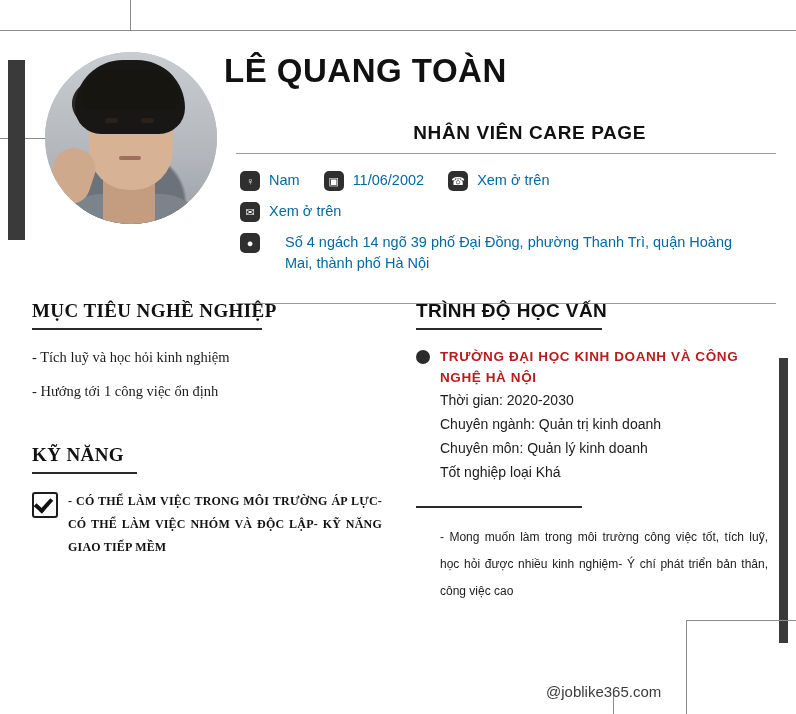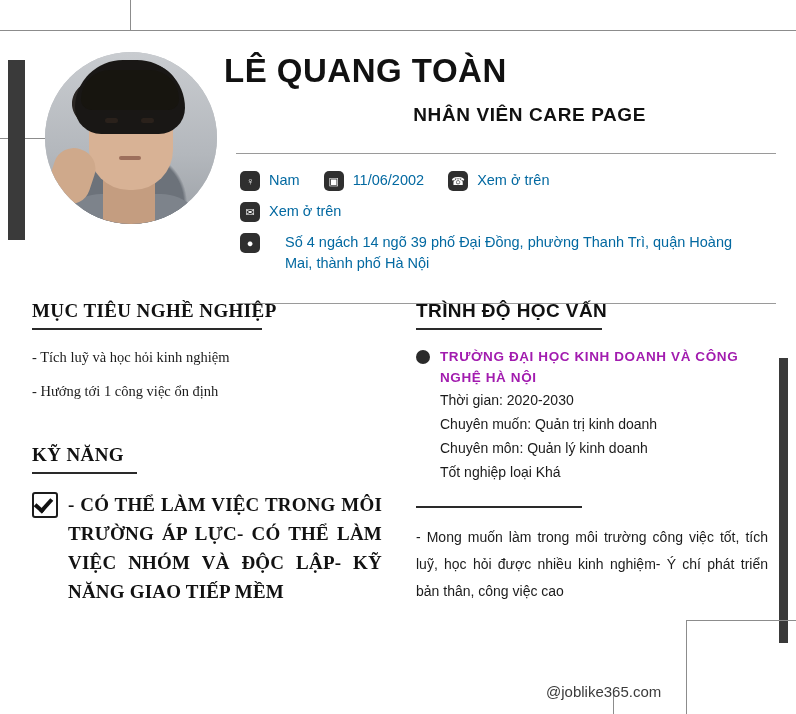--- a/index.html
+++ b/index.html
@@ -184,21 +184,21 @@
     left: 224px;
     top: 22px;
     font-size: 33px;
     font-weight: bold;
     letter-spacing: 0.5px;
     color: #111;
   }
   .job-title {
     position: absolute;
     right: 32px;
-    top: 74px;
+    top: 92px;
     font-size: 19px;
     font-weight: bold;
     letter-spacing: 0.6px;
     color: #111;
   }
   .hr-head-1 {
     position: absolute;
     left: 236px;
     top: 123px;
     width: 540px;
@@ -309,23 +309,23 @@
     position: absolute;
     left: 4px;
     top: 1px;
     width: 7px;
     height: 13px;
     border: solid #111;
     border-width: 0 4px 4px 0;
     transform: rotate(42deg);
   }
   .skill-text {
-    font-size: 19px;
+    font-size: 12px;
     font-weight: bold;
-    line-height: 29px;
+    line-height: 23px;
     text-align: justify;
     color: #121212;
     letter-spacing: 0.2px;
   }
 
   .edu-item {
     display: flex;
     align-items: flex-start;
   }
   .edu-dot {
@@ -335,34 +335,35 @@
     background: #2b2b2b;
     flex: 0 0 auto;
     margin-top: 4px;
     margin-right: 10px;
   }
   .edu-head {
     font-size: 13.5px;
     font-weight: bold;
     line-height: 21px;
     letter-spacing: 0.6px;
-    color: #a21caf;
+    color: #b91c1c;
   }
   .edu-detail {
     font-size: 14px;
     line-height: 24px;
     color: #1b1b1b;
     margin-left: 24px;
   }
 
   .more-text {
-    font-size: 14px;
+    font-size: 12px;
     line-height: 27px;
     color: #1b1b1b;
     text-align: justify;
+    margin-left: 24px;
   }
 
   .watermark {
     position: absolute;
     left: 546px;
     top: 683px;
     font-size: 15px;
     color: #3b3b3b;
     font-family: "Liberation Sans", sans-serif;
   }
@@ -457,21 +458,21 @@
 
   <div>
     <div class="sec-title">TRÌNH ĐỘ HỌC VẤN</div>
     <div class="sec-underline u-185"></div>
 
     <div class="edu-item">
       <div class="edu-dot"></div>
       <div class="edu-head">TRƯỜNG ĐẠI HỌC KINH DOANH VÀ CÔNG NGHỆ HÀ NỘI</div>
     </div>
     <div class="edu-detail">Thời gian: 2020-2030</div>
-    <div class="edu-detail">Chuyên muốn: Quản trị kinh doanh</div>
+    <div class="edu-detail">Chuyên ngành: Quản trị kinh doanh</div>
     <div class="edu-detail">Chuyên môn: Quản lý kinh doanh</div>
     <div class="edu-detail">Tốt nghiệp loại Khá</div>
   </div>
 
   <div style="height:22px"></div>
 
   <div>
     <div class="sec-underline u-165"></div>
     <div class="more-text">- Mong muốn làm trong môi trường công việc tốt, tích luỹ, học hỏi được nhiều kinh nghiệm- Ý chí phát triển bản thân, công việc cao</div>
   </div>

